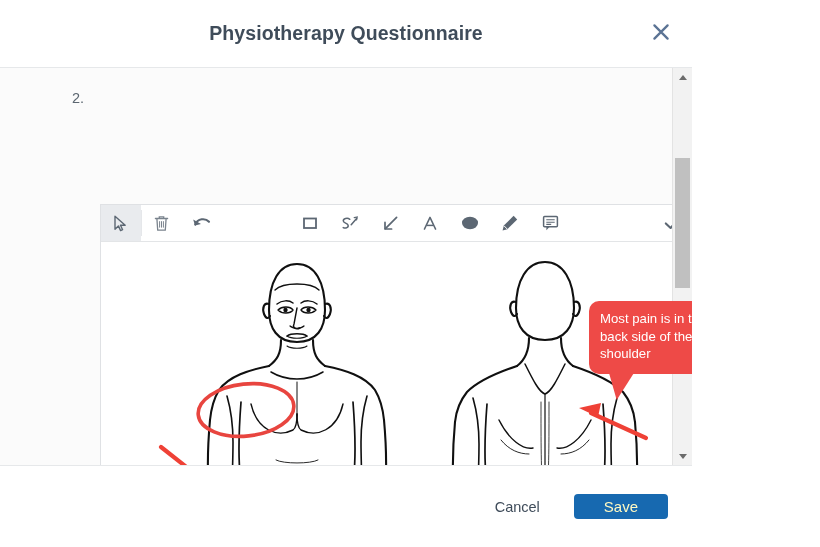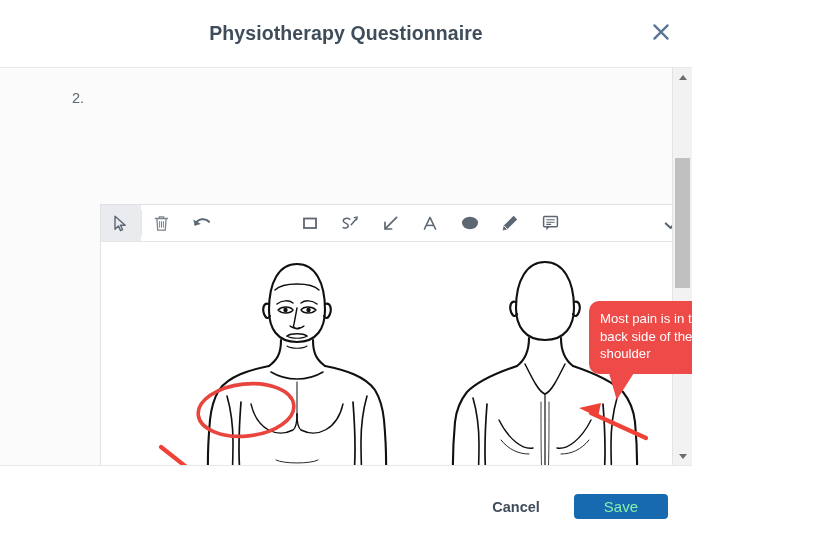--- a/index.html
+++ b/index.html
@@ -168,27 +168,26 @@
     gap: 18px;
   }
   .btn-cancel {
     background: transparent;
     border: none;
     font-size: 14.5px;
     color: #3f4c5a;
     cursor: pointer;
     padding: 10px 16px;
     font-family: "Liberation Sans", sans-serif;
-    font-weight: bold;
   }
   .btn-save {
     background: #1769b0;
     border: none;
     border-radius: 4px;
-    color: #86efac;
+    color: #fef9c3;
     font-size: 15px;
     padding: 4px 30px;
     cursor: pointer;
     font-family: "Liberation Sans", sans-serif;
   }
 
   
   .scrollbar {
     position: absolute;
     right: 0; top: 0;

